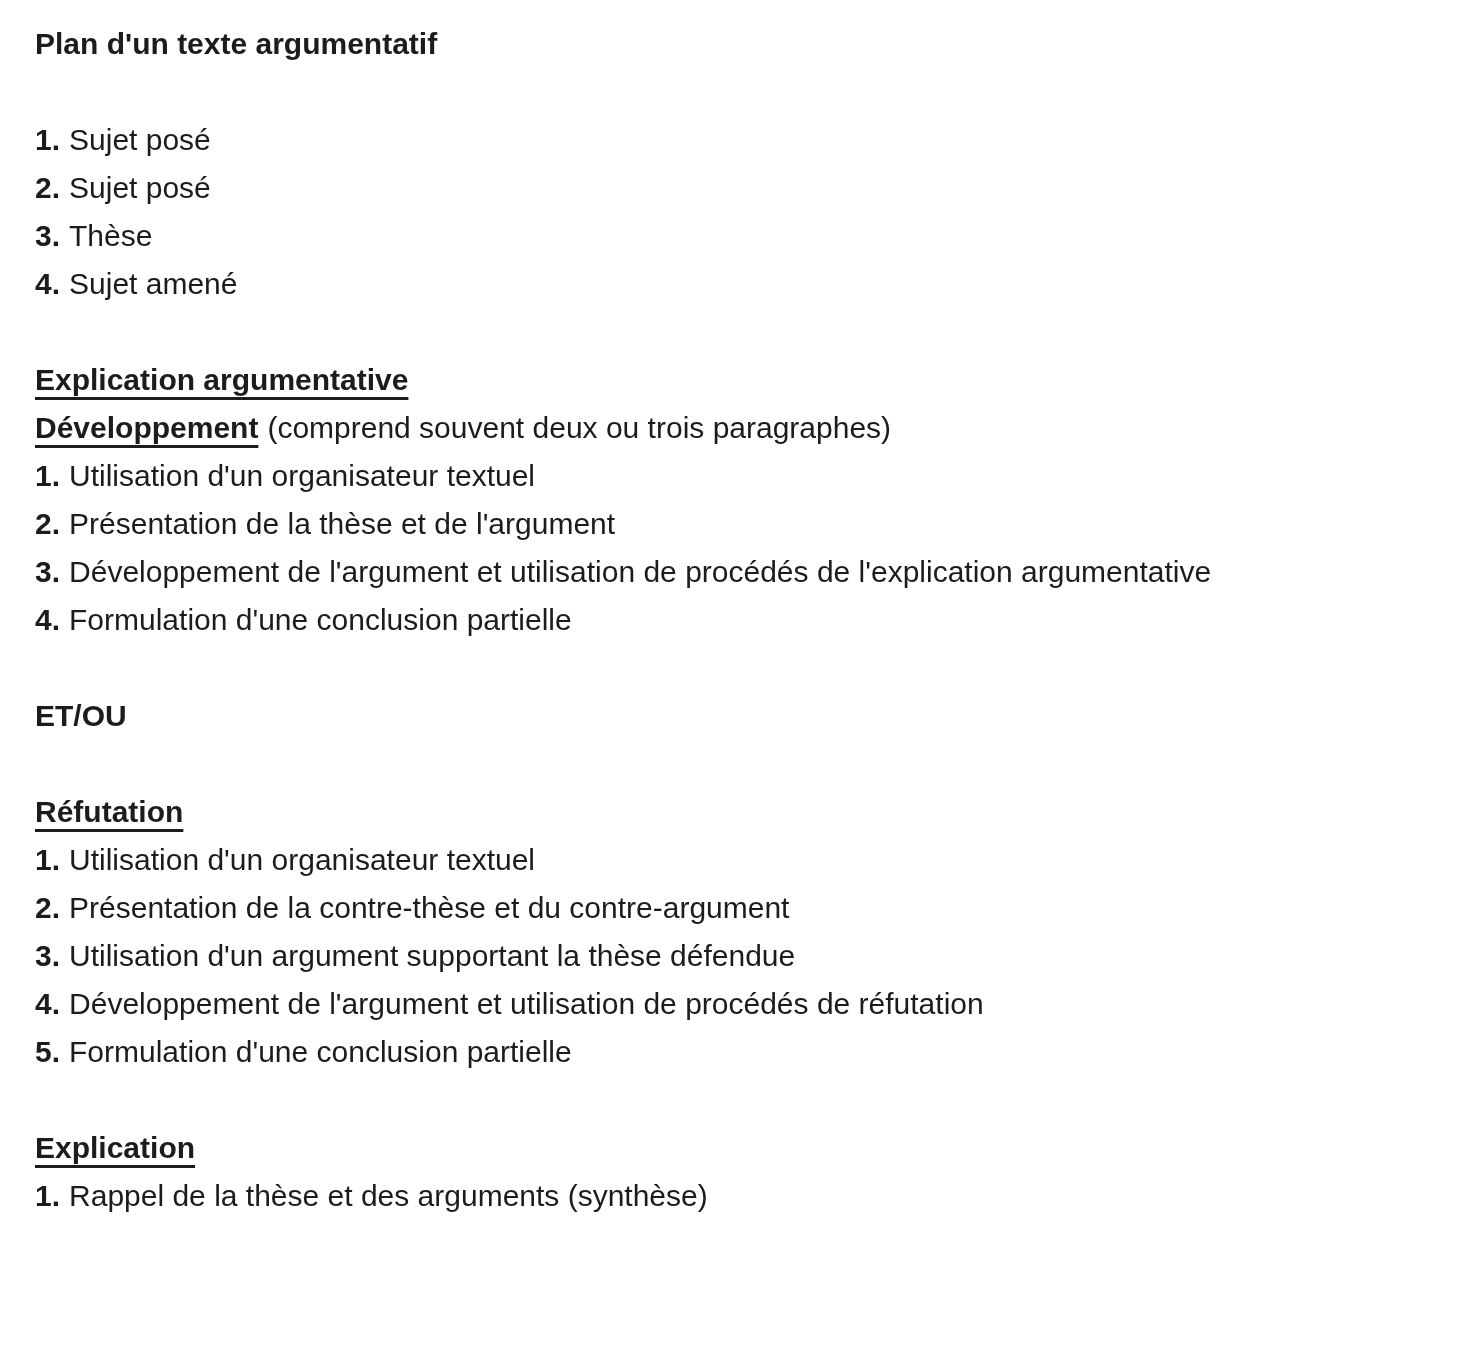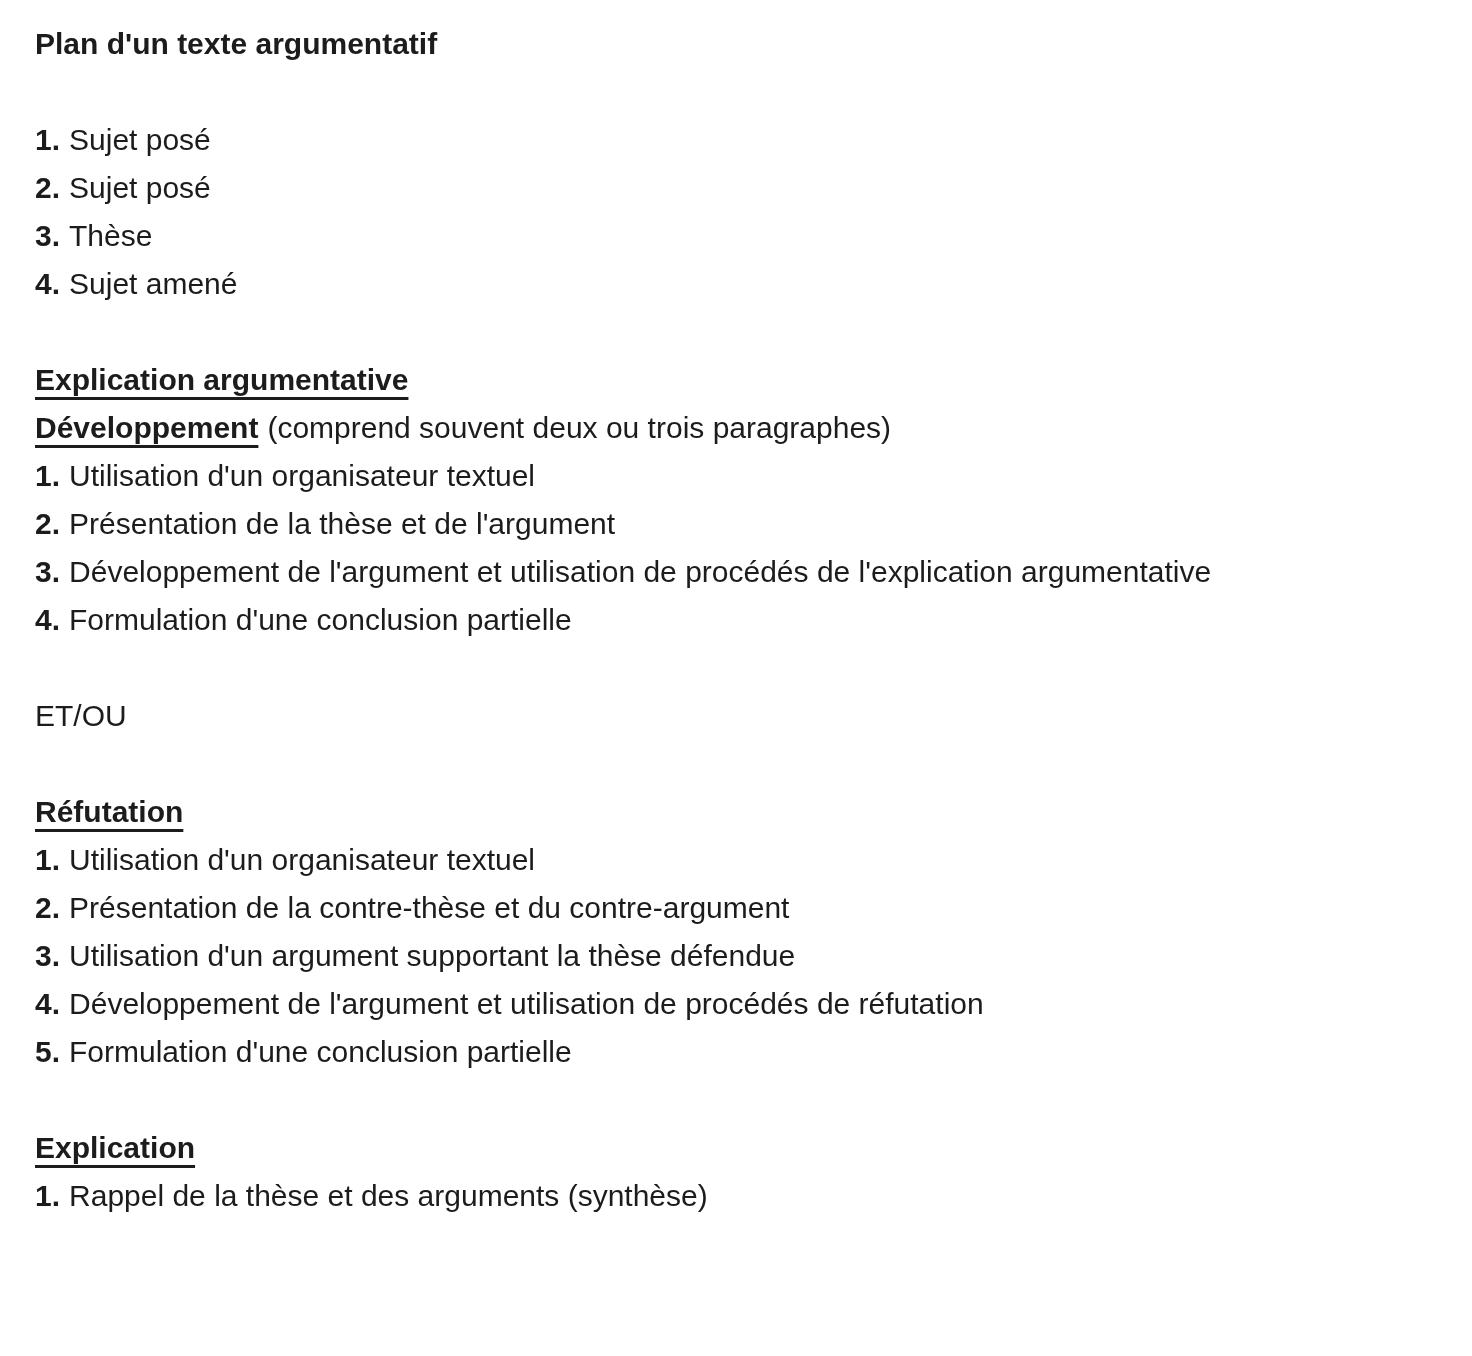--- a/index.html
+++ b/index.html
@@ -43,21 +43,21 @@
     margin-left: 9px;
   }
   .item .num {
     font-weight: 700;
     margin-right: 9px;
   }
   .item .txt {
     font-weight: 400;
   }
   .connector {
-    font-weight: 400;
+    font-weight: 700;
   }
 </style>
 </head>
 <body>
 
 <div class="page">
 
   <div class="line title-line">Plan d'un texte argumentatif</div>
 
   <section class="block">

